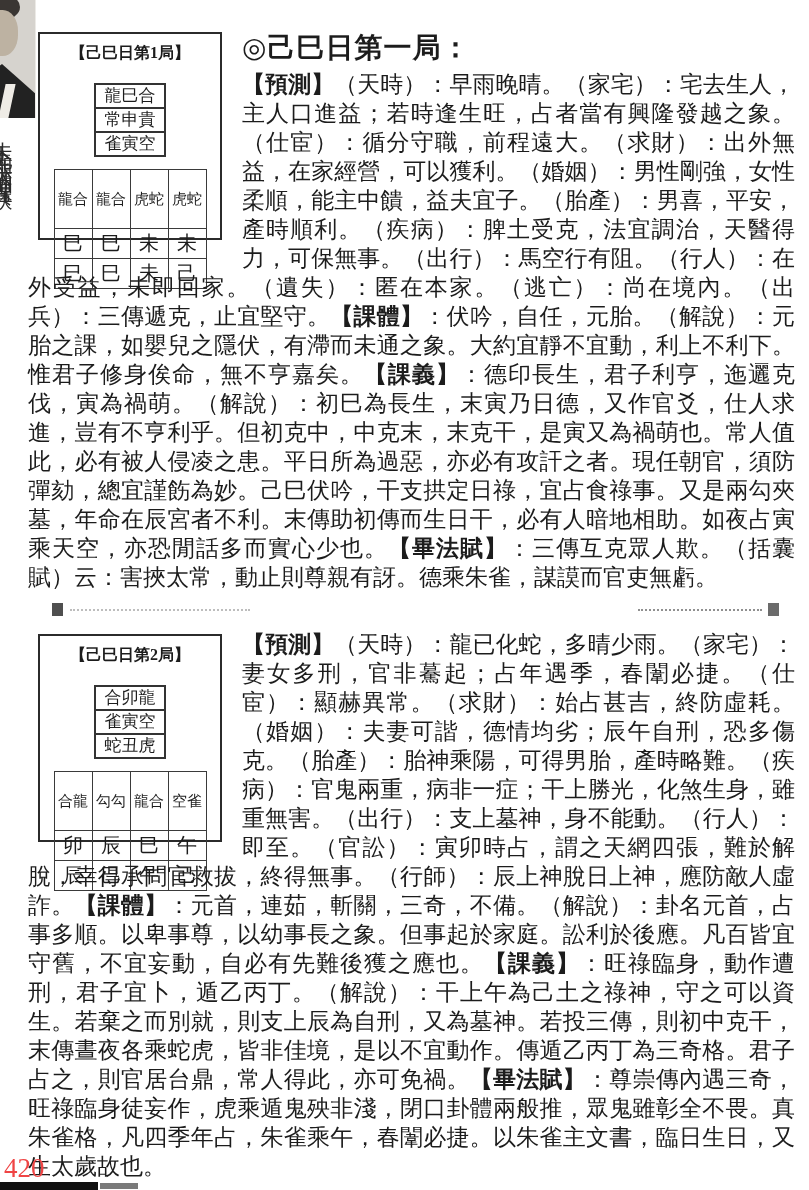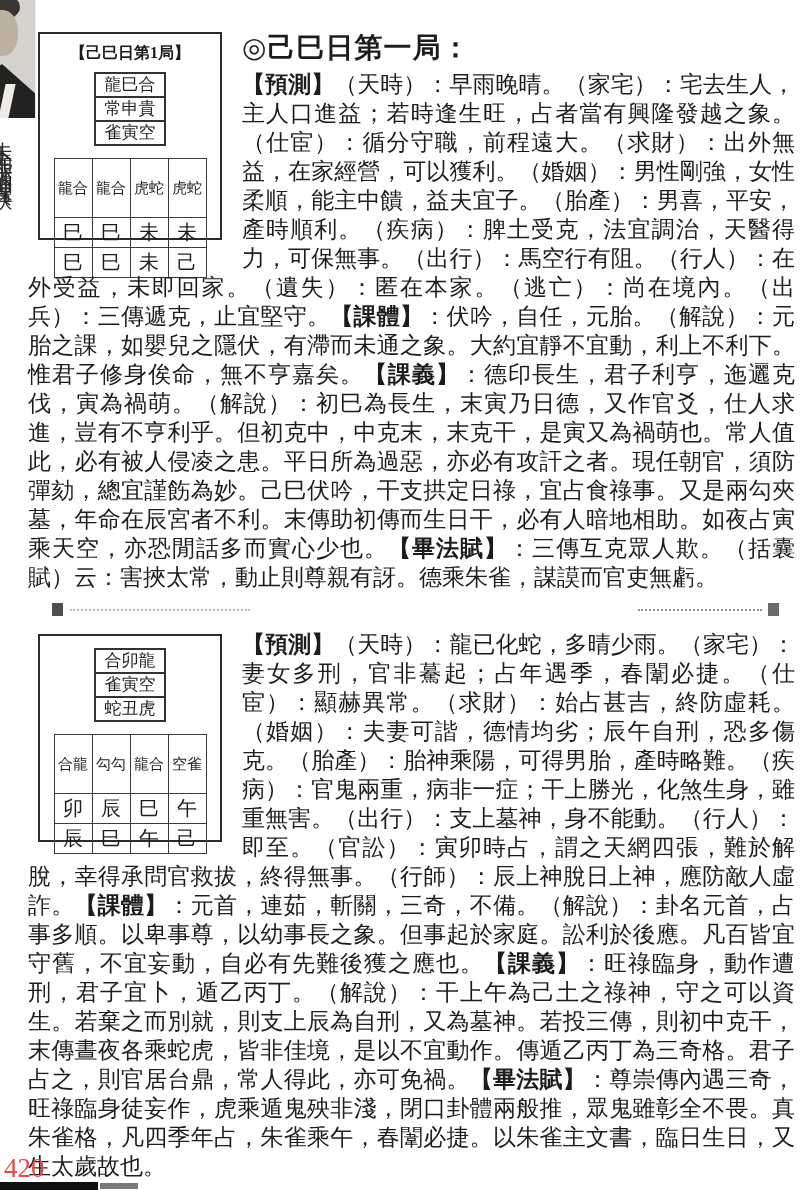--- a/index.html
+++ b/index.html
@@ -32,21 +32,21 @@
     font-size:28px; font-weight:700; line-height:40px;
     margin:8px 0 2px 0; text-align:left; letter-spacing:1px;
   }
   
   .qbox {
     float:left; width:184px; height:208px; box-sizing:border-box;
     margin:4px 20px 16px 10px; padding:6px 5px 8px;
     border:2px solid #2b2b2b; text-align:center; background:#fff;
   }
   .qbox-title { font-size:16px; font-weight:600; line-height:26px; letter-spacing:0; white-space:nowrap; }
-  .stack { display:inline-block; margin-top:8px; }
+  .stack { display:inline-block; margin-top:19px; }
   .stack-row {
     display:block; border:2px solid #333; margin-top:-2px;
     font-size:17px; line-height:22px; padding:0 5px; min-width:58px;
   }
   .grid { border-collapse:collapse; margin:12px auto 0; }
   .grid td { border:1.5px solid #3a3a3a; text-align:center; }
   .grid .g-head td { font-size:15px; line-height:20px; padding:19px 3px; }
   .grid .g-data td { font-size:20px; line-height:27px; width:35px; height:27px; }
   
   .divider { clear:both; position:relative; height:16px; margin:10px 0 12px; }
@@ -114,20 +114,21 @@
 
     <div class="divider">
       <span class="sq sq-l"></span>
       <span class="dots-l"></span>
       <span class="dots-r"></span>
       <span class="sq sq-r"></span>
     </div>
 
     <section class="section">
       <div class="qbox">
+        <div class="qbox-title">【己巳日第2局】</div>
         <div class="stack">
           <span class="stack-row">合卯龍</span>
           <span class="stack-row">雀寅空</span>
           <span class="stack-row">蛇丑虎</span>
         </div>
         <table class="grid">
           <tbody>
               <tr class="g-head">
             <td>合龍</td>
             <td>勾勾</td>

